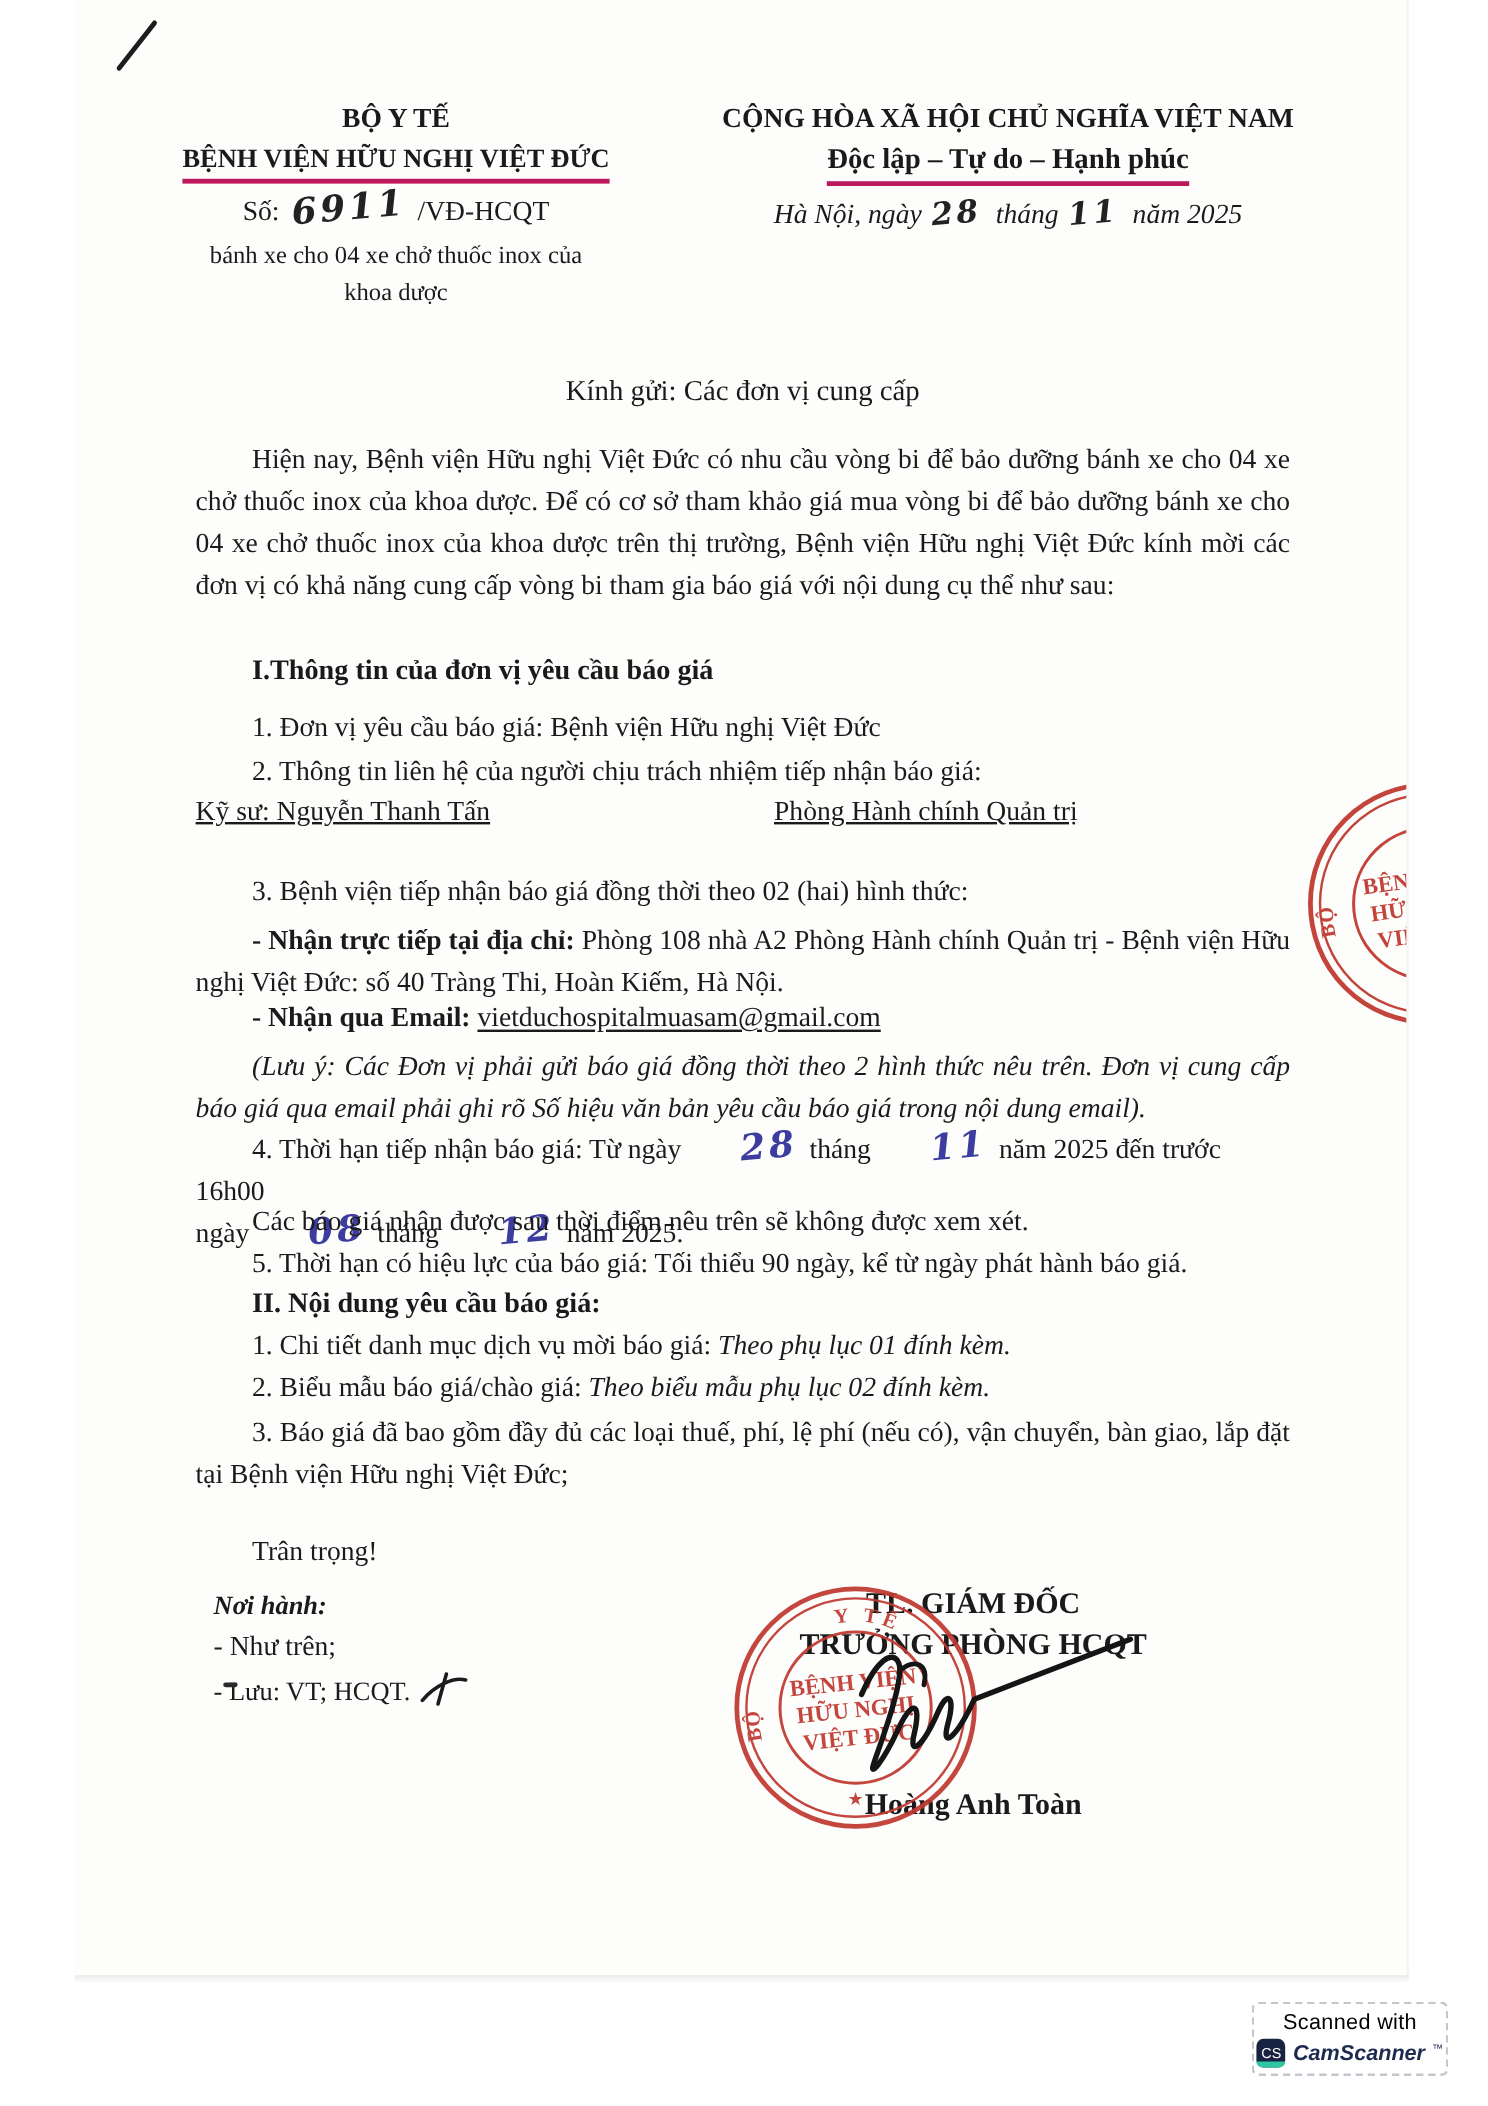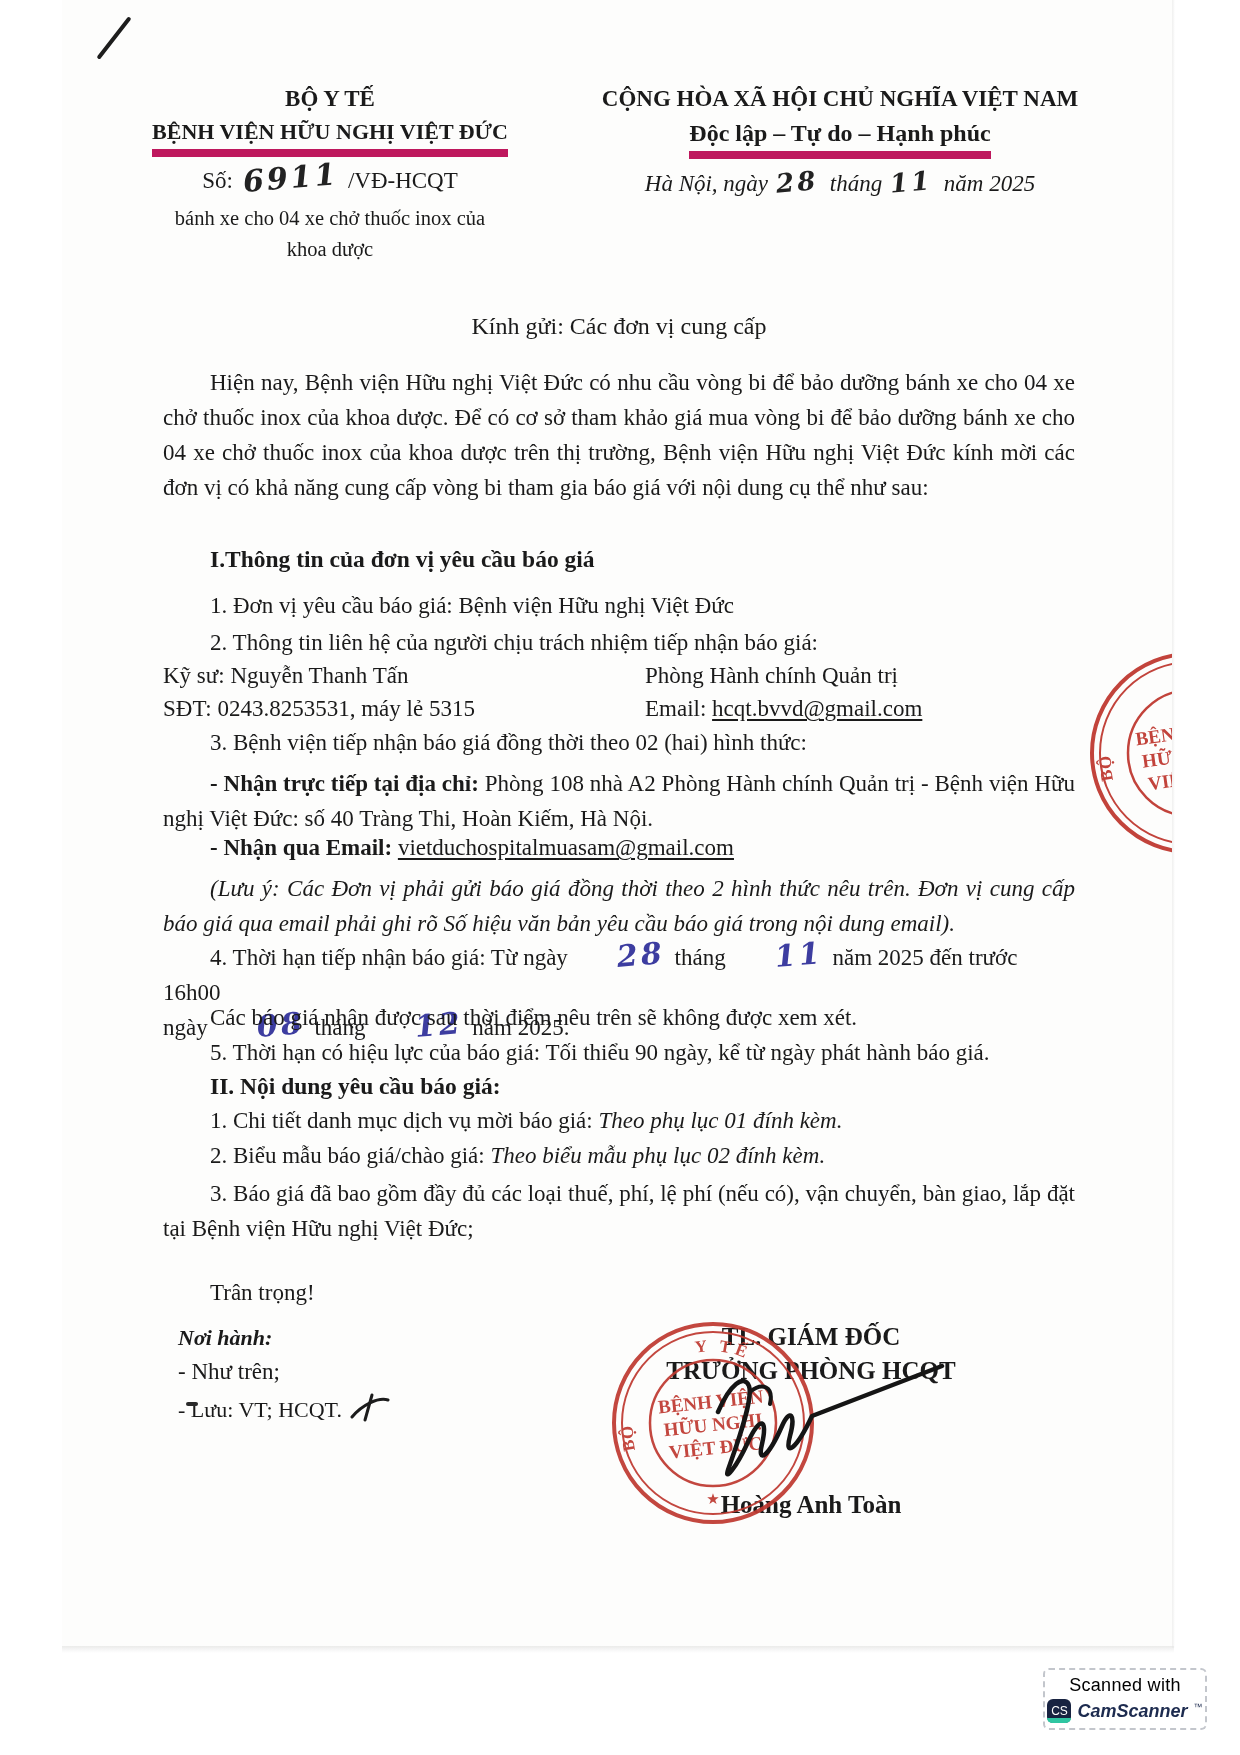--- a/index.html
+++ b/index.html
@@ -18,21 +18,21 @@
   .b{font-weight:bold;}
   .i{font-style:italic;}
   .u{text-decoration:underline;text-decoration-thickness:1.5px;text-underline-offset:3px;}
   .ctr{text-align:center;}
   .hand{font-family:"DejaVu Serif",serif;font-style:italic;font-weight:bold;display:inline-block;}
   .hand.num{font-size:30px;letter-spacing:3px;transform:rotate(-5deg);line-height:1;}
   .hand.blue{color:#3d3da0;}
   .hand.dk{color:#222;}
   .hand.m{margin:0 10px 0 2px;vertical-align:-2px;}
   .hcol{position:absolute;text-align:center;}
-  .ul-block{display:inline-block;border-bottom:8px solid #be185d;padding-bottom:4px;font-family:Liberation Serif, serif;}
+  .ul-block{display:inline-block;border-bottom:4px solid #be185d;padding-bottom:4px;font-family:Liberation Serif, serif;}
   .contact-row{position:absolute;left:163px;width:912px;display:flex;font-size:23px;}
   .contact-row .cell1{display:inline-block;width:482px;}
   .stamp-wrap{position:absolute;pointer-events:none;}
   .clip{position:absolute;overflow:hidden;pointer-events:none;}
   .sig-svg{position:absolute;pointer-events:none;}
   .slash{position:absolute;left:112px;top:12px;width:4px;height:52px;background:#1d1d1d;
          border-radius:2px;transform:rotate(38deg);}
   .tick-svg{display:inline-block;vertical-align:-6px;margin-left:8px;}
   .badge{position:absolute;left:1043px;top:1668px;width:164px;height:62px;background:#ffffff;
          border:2px dashed #c3c6cc;border-radius:6px;box-sizing:border-box;
@@ -88,30 +88,23 @@
   </div>
 
   <div class="line ctr" style="left:163px;top:313px;width:912px;font-size:24px;">Kính gửi: Các đơn vị cung cấp</div>
 
   <p class="para ind" style="top:365px;">Hiện nay, Bệnh viện Hữu nghị Việt Đức có nhu cầu vòng bi để bảo dưỡng bánh xe cho 04 xe chở thuốc inox của khoa dược. Để có cơ sở tham khảo giá mua vòng bi để bảo dưỡng bánh xe cho 04 xe chở thuốc inox của khoa dược trên thị trường, Bệnh viện Hữu nghị Việt Đức kính mời các đơn vị có khả năng cung cấp vòng bi tham gia báo giá với nội dung cụ thể như sau:</p>
 
   <div class="line b" style="left:210px;top:546px;font-size:23.5px;">I.Thông tin của đơn vị yêu cầu báo giá</div>
   <div class="line" style="left:210px;top:593px;">1. Đơn vị yêu cầu báo giá: Bệnh viện Hữu nghị Việt Đức</div>
   <div class="line" style="left:210px;top:630px;">2. Thông tin liên hệ của người chịu trách nhiệm tiếp nhận báo giá:</div>
 
-  <div class="contact-row" style="top:663px;">
+  <div class="contact-row" style="top:663px;text-decoration:underline;">
     <span class="cell1">Kỹ sư: Nguyễn Thanh Tấn</span>
     <span>Phòng Hành chính Quản trị</span>
-  </div>
-  <div class="contact-row" style="top:696px;">
-    <span class="cell1">SĐT: 0243.8253531, máy lẻ 5315</span>
-    <span>
-      <span>Email:</span>
-      <span class="u">hcqt.bvvd@gmail.com</span>
-    </span>
   </div>
 
   <div class="line" style="left:210px;top:730px;">3. Bệnh viện tiếp nhận báo giá đồng thời theo 02 (hai) hình thức:</div>
 
   <p class="para ind" style="top:766px;"><span class="b">- Nhận trực tiếp tại địa chỉ:</span><span> Phòng 108 nhà A2 Phòng Hành chính Quản trị - Bệnh viện Hữu nghị Việt Đức: số 40 Tràng Thi, Hoàn Kiếm, Hà Nội.</span></p>
 
   <div class="line" style="left:210px;top:835px;">
     <span class="b">- Nhận qua Email:</span>
     <span class="u">vietduchospitalmuasam@gmail.com</span>
   </div>

